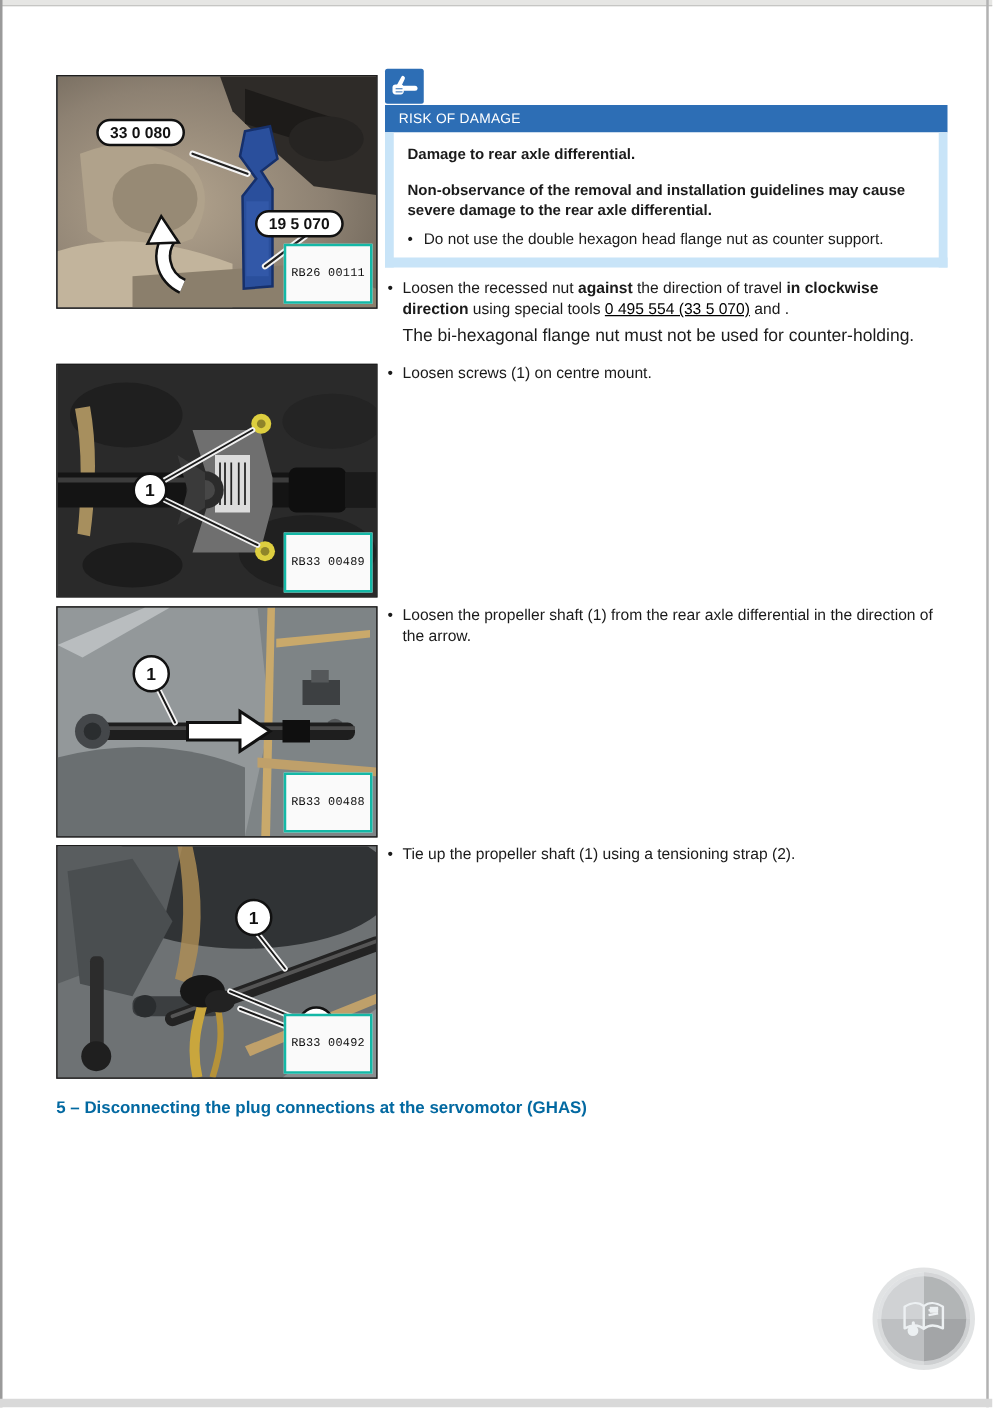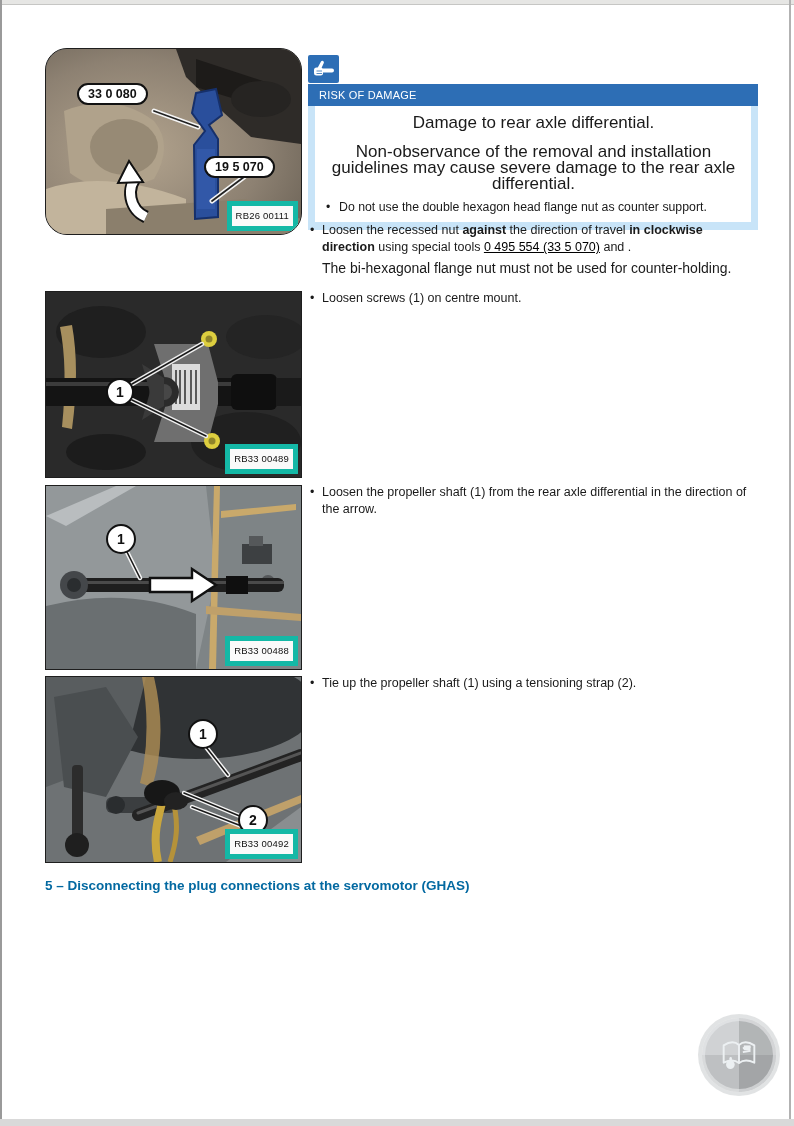--- a/index.html
+++ b/index.html
@@ -7,36 +7,36 @@
   .page{position:relative;width:794px;height:1126px;background:#fff;}
   
   .chrome-top{position:absolute;left:0;top:0;width:794px;height:4px;background:#e6e6e4;border-bottom:1px solid #c6c6c4;}
   .chrome-right{position:absolute;right:3px;top:0;width:2px;height:1126px;background:#b2b2b2;}
   .chrome-left{position:absolute;left:0;top:0;width:2px;height:1126px;background:#9a9a9a;}
   .chrome-bottom{position:absolute;left:0;bottom:0;width:794px;height:7px;background:#d9d9d9;}
 
   
   .figure{position:absolute;left:45px;width:255px;border:1px solid #1e1e1e;background:#555;overflow:hidden;}
   .figure svg{display:block;}
-  .fig-ref{position:absolute;right:3px;bottom:3px;background:#fafafa;border:5px solid #14b8a6;
-    font-size:9.5px;line-height:12px;padding:4px 4px;color:#111;letter-spacing:.2px;}
+  .fig-ref{position:absolute;right:3px;bottom:3px;background:#fafafa;border:2px solid #14b8a6;
+    font-size:9.5px;line-height:12px;padding:16px 4px;color:#111;letter-spacing:.2px;font-family:Liberation Mono, monospace;}
   .pill{position:absolute;background:#fff;border:2px solid #111;border-radius:13px;
     font-weight:bold;font-size:12.5px;line-height:18px;padding:0 9px;color:#111;white-space:nowrap;}
   .cnum{position:absolute;width:24px;height:24px;background:#fff;border:2px solid #111;border-radius:50%;
     font-weight:bold;font-size:14px;color:#111;display:flex;align-items:center;justify-content:center;}
 
   
   .hand-icon{position:absolute;left:308px;top:55px;width:31px;height:28px;background:#2d6eb5;border-radius:2px;
     display:flex;align-items:center;justify-content:center;}
   .warnbox{position:absolute;left:308px;top:84px;width:450px;}
   .warn-head{background:#2d6eb5;color:#fff;font-weight:normal;font-size:11px;line-height:22px;
     padding-left:11px;letter-spacing:.2px;}
   .warn-body{border-left:7px solid #c8e4f8;border-right:7px solid #c8e4f8;border-bottom:8px solid #c8e4f8;
     background:#fff;padding:9px 10px 7px 11px;}
-  .warn-body p{margin:0;font-size:17px;line-height:16px;font-weight:normal;text-align:center;}
+  .warn-body p{margin:0;font-size:12px;line-height:16px;font-weight:bold;}
   .warn-body .gap{height:13px;}
   .warn-bullet{display:flex;margin-top:7px;font-size:12.3px;line-height:16px;}
   .warn-bullet .dot{width:13px;flex:none;}
   .step{position:absolute;left:310px;width:448px;display:flex;font-size:12.5px;line-height:17px;}
   .step .dot{width:12px;flex:none;}
   .para{position:absolute;left:322px;width:436px;font-size:14px;line-height:17px;}
   .b{font-weight:bold;}
   a.tool-link{color:#000000;text-decoration:underline;cursor:pointer;}
   .section-heading{position:absolute;left:45px;top:878px;width:700px;font-size:13.5px;font-weight:bold;color:#0369a1;}
 
@@ -48,21 +48,21 @@
 </style>
 </head>
 <body>
 
 <div class="page">
   <div class="chrome-top"></div>
   <div class="chrome-left"></div>
   <div class="chrome-right"></div>
   <div class="chrome-bottom"></div>
 
-  <div class="figure" style="top:48px;height:185px;border-radius:22px;">
+  <div class="figure" style="top:60px;height:185px;">
     <svg width="255" height="185" viewBox="0 0 255 185">
       <defs>
         <radialGradient id="f1bg" cx="35%" cy="55%" r="90%">
           <stop offset="0%" stop-color="#b3a48e"></stop>
             <stop offset="55%" stop-color="#8d8172"></stop>
             <stop offset="100%" stop-color="#5e564b"></stop>
         </radialGradient>
       </defs>
       <rect width="255" height="185" fill="url(#f1bg)"></rect>
       <path d="M130 0 L255 0 L255 95 L205 88 L168 55 L140 28 Z" fill="#2e2b28"></path>

